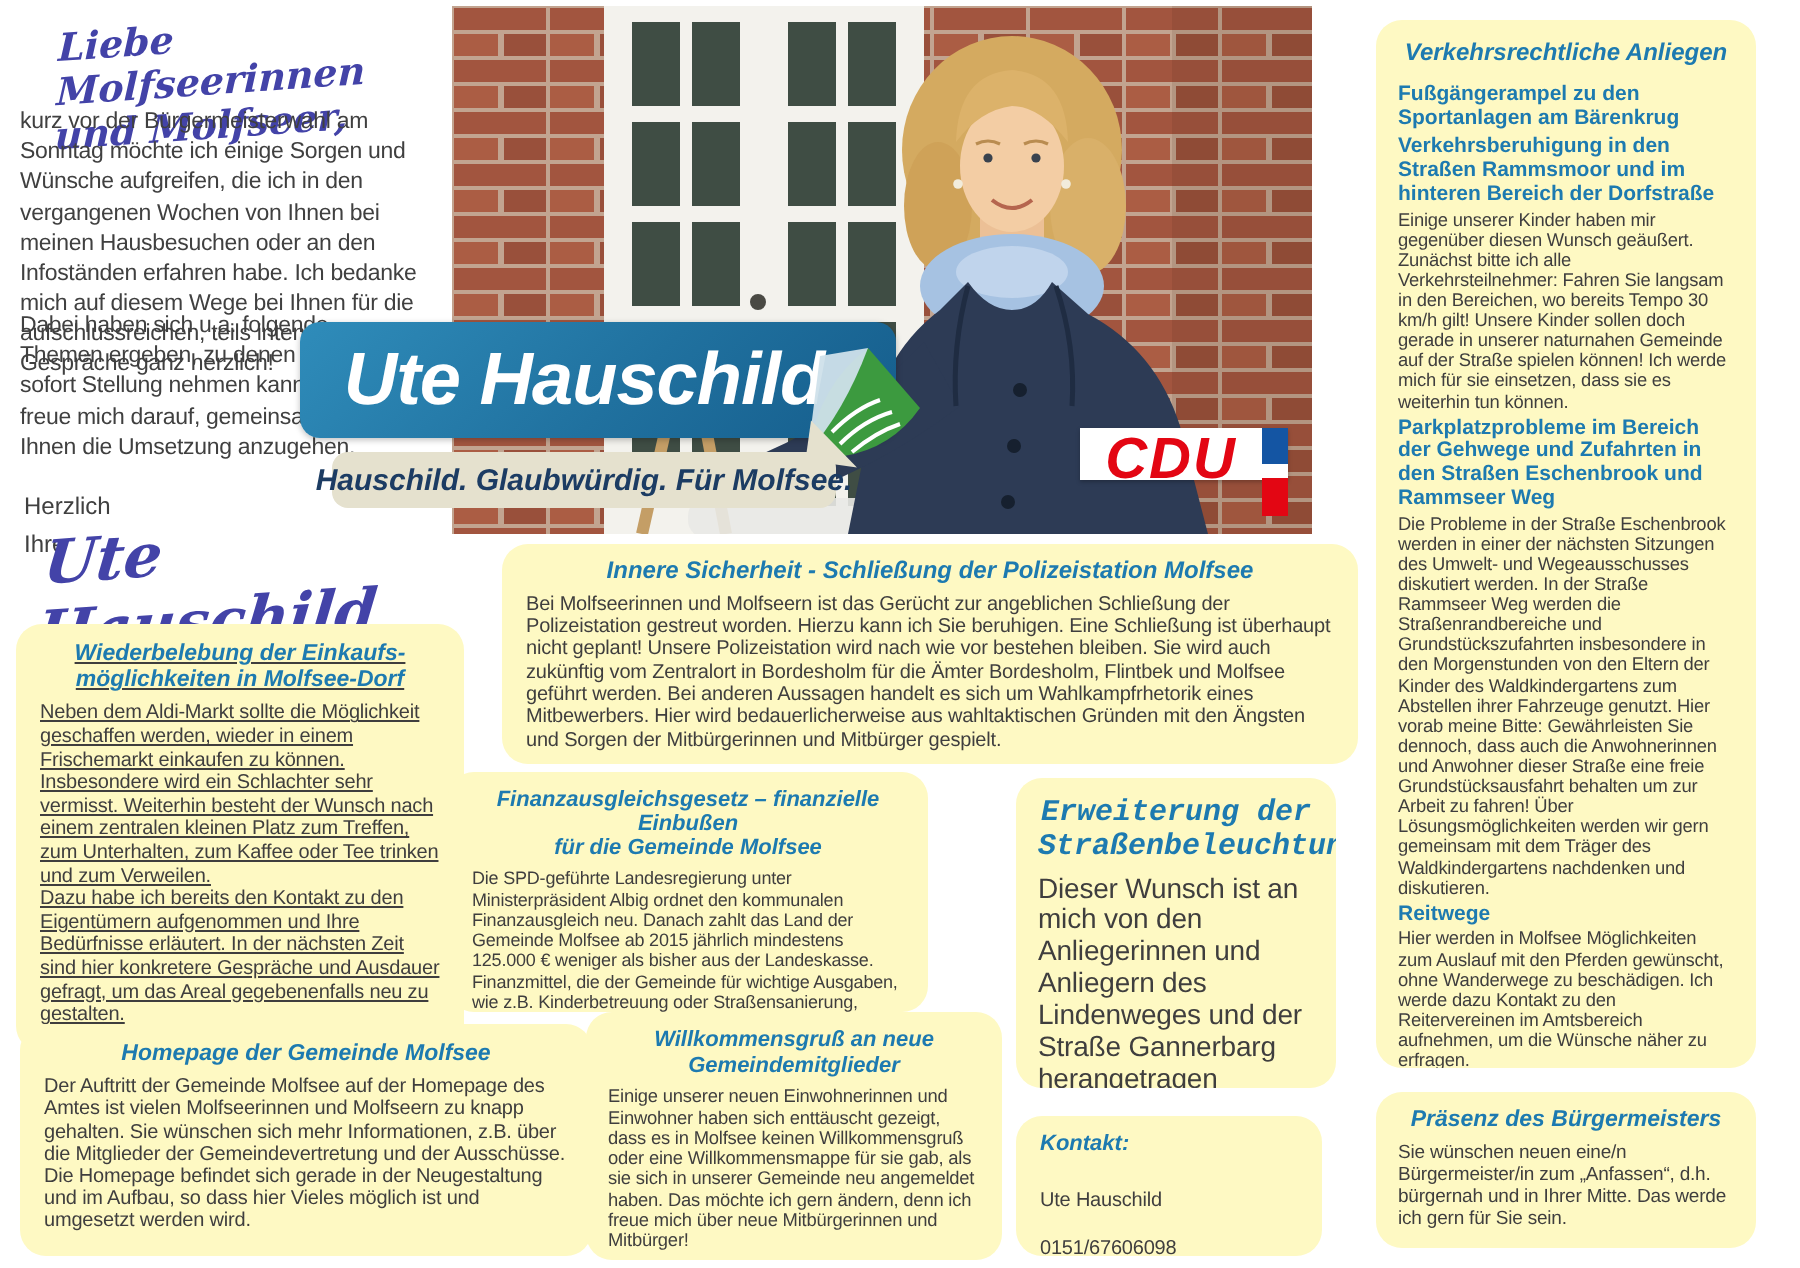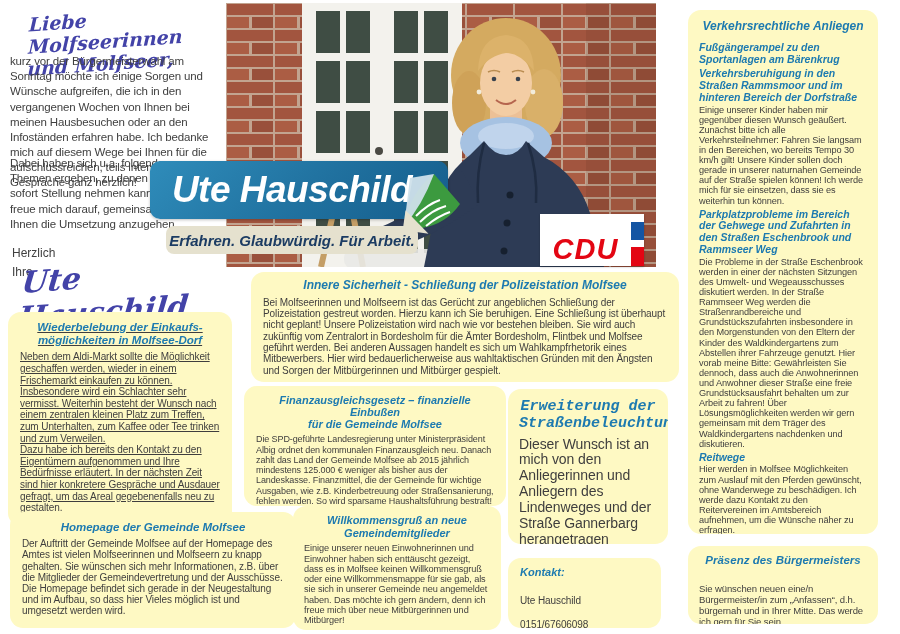--- a/index.html
+++ b/index.html
@@ -53,22 +53,22 @@
   }
   .tagline-text{
     font-size:15px;font-weight:700;font-style:italic;color:#1c3c63;white-space:nowrap;
   }
   .tagline-tail{
     position:absolute;left:404px;top:212px;width:0;height:0;
     border-bottom:20px solid #e5e1ce;border-right:26px solid transparent;
     transform:rotate(8deg);
   }
   .cdu-logo{
-    position:absolute;left:540px;top:214px;width:104px;height:52px;background:#ffffff;
-    display:flex;align-items:flex-end;box-shadow:0 1px 2px rgba(0,0,0,0.25);
+    position:absolute;left:540px;top:214px;width:104px;height:26px;background:#ffffff;
+    display:flex;align-items:flex-start;box-shadow:0 1px 2px rgba(0,0,0,0.25);
   }
   .cdu-text{
     flex:1;display:flex;align-items:center;justify-content:center;
     font-size:29px;font-weight:700;font-style:italic;color:#e30613;letter-spacing:1px;
   }
   .cdu-stripes{width:13px;margin:0;display:flex;flex-direction:column;}
   .stripe-blue{height:18px;background:#1455a3;}
   .stripe-gap{height:7px;background:#ffffff;}
   .stripe-red{height:19px;background:#e30613;}
   
@@ -80,41 +80,41 @@
     margin:0 0 4px 0;font-size:11.5px;line-height:1.15;font-weight:700;font-style:italic;
     color:#1d7ab0;text-align:center;white-space:pre-line;
   }
   .box .body{font-size:10px;line-height:1.16;letter-spacing:-0.1px;white-space:pre-line;}
   #box-einkauf{left:8px;top:312px;width:224px;height:214px;text-decoration:underline;}
   #box-homepage{left:10px;top:512px;width:286px;height:116px;}
   #box-homepage .body{line-height:1.12;}
   #box-polizei{left:251px;top:272px;width:428px;height:110px;padding:7px 12px;}
   #box-polizei h3{font-size:12px;}
   #box-polizei .body{line-height:1.13;}
-  #box-finanz{left:244px;top:386px;width:262px;height:120px;padding:8px 12px;}
+  #box-finanz{left:224px;top:386px;width:240px;height:120px;padding:8px 12px;}
   #box-finanz h3{font-size:11px;line-height:1.1;}
   #box-finanz .body{font-size:9px;line-height:1.14;}
   #box-willkommen{left:293px;top:506px;width:208px;height:124px;padding:8px 11px;}
   #box-willkommen h3{font-size:11px;}
   #box-willkommen .body{font-size:9.2px;line-height:1.12;}
   #box-beleuchtung{left:508px;top:389px;width:160px;height:155px;padding:9px 11px;}
   #box-beleuchtung h3{font-size:15px;font-family:Liberation Mono, monospace;}
   #box-beleuchtung .body{font-size:14px;line-height:1.14;}
   #box-kontakt{left:508px;top:558px;width:153px;height:70px;padding:8px 12px;}
   #box-kontakt h3{text-align:left;font-size:11px;}
   #box-kontakt .body{font-size:10px;line-height:1.2;}
   #box-traffic{left:688px;top:10px;width:190px;height:524px;padding:10px 11px;}
   #box-traffic h3{font-size:12px;margin-bottom:8px;}
   .sub-h{
-    font-size:10.5px;line-height:1.12;font-weight:700;font-style:italic;color:#1d7ab0;
+    font-size:10.5px;line-height:1.12;font-weight:700;color:#1d7ab0;
     margin:3px 0 1px 0;
   }
   .sub-b{font-size:9.2px;line-height:1.1;letter-spacing:-0.1px;}
   #box-praesenz{left:688px;top:546px;width:190px;height:78px;padding:8px 11px;}
-  #box-praesenz h3{font-size:11.5px;margin-bottom:17px;}
+  #box-praesenz h3{font-size:11.5px;margin-bottom:5px;}
   #box-praesenz .body{font-size:9.5px;line-height:1.15;}
 </style>
 </head>
 <body>
 
 <div class="greeting">Liebe Molfseerinnen
 und Molfseer,</div>
 
 <div class="intro">kurz vor der Bürgermeisterwahl am Sonntag möchte ich einige Sorgen und Wünsche aufgreifen, die ich in den vergangenen Wochen von Ihnen bei meinen Hausbesuchen oder an den Infoständen erfahren habe. Ich bedanke mich auf diesem Wege bei Ihnen für die aufschlussreichen, teils intensiven Gespräche ganz herzlich!</div>
 <div class="intro-p2">Dabei haben sich u.a. folgende Themen ergeben, zu denen ich sofort Stellung nehmen kann. Ich freue mich darauf, gemeinsam mit Ihnen die Umsetzung anzugehen.</div>
@@ -204,21 +204,21 @@
 <svg class="curl" viewBox="0 0 62 62">
   <path d="M 4 58 Q 10 24 34 6 L 60 36 Q 46 56 22 60 Z" fill="#3c9a3f"></path>
   <path d="M 16 48 Q 28 36 40 32" stroke="#ffffff" stroke-width="2" fill="none"></path>
   <path d="M 20 54 Q 32 42 46 38" stroke="#ffffff" stroke-width="2" fill="none"></path>
   <path d="M 26 58 Q 38 48 50 44" stroke="#ffffff" stroke-width="2" fill="none"></path>
   <path d="M 4 58 Q 22 38 34 6 L 10 10 Z" fill="#cfe0ea" opacity="0.95"></path>
 </svg>
 
 <div class="tagline-tail"></div>
 <div class="tagline">
-  <span class="tagline-text">Erfahren. Glaubwürdig. Für Arbeit.</span>
+  <span class="tagline-text">Hauschild. Glaubwürdig. Für Molfsee.</span>
 </div>
 
 <div class="cdu-logo">
   <div class="cdu-text">CDU</div>
   <div class="cdu-stripes">
     <div class="stripe-blue"></div>
       <div class="stripe-gap"></div>
       <div class="stripe-red"></div>
   </div>
 </div>

